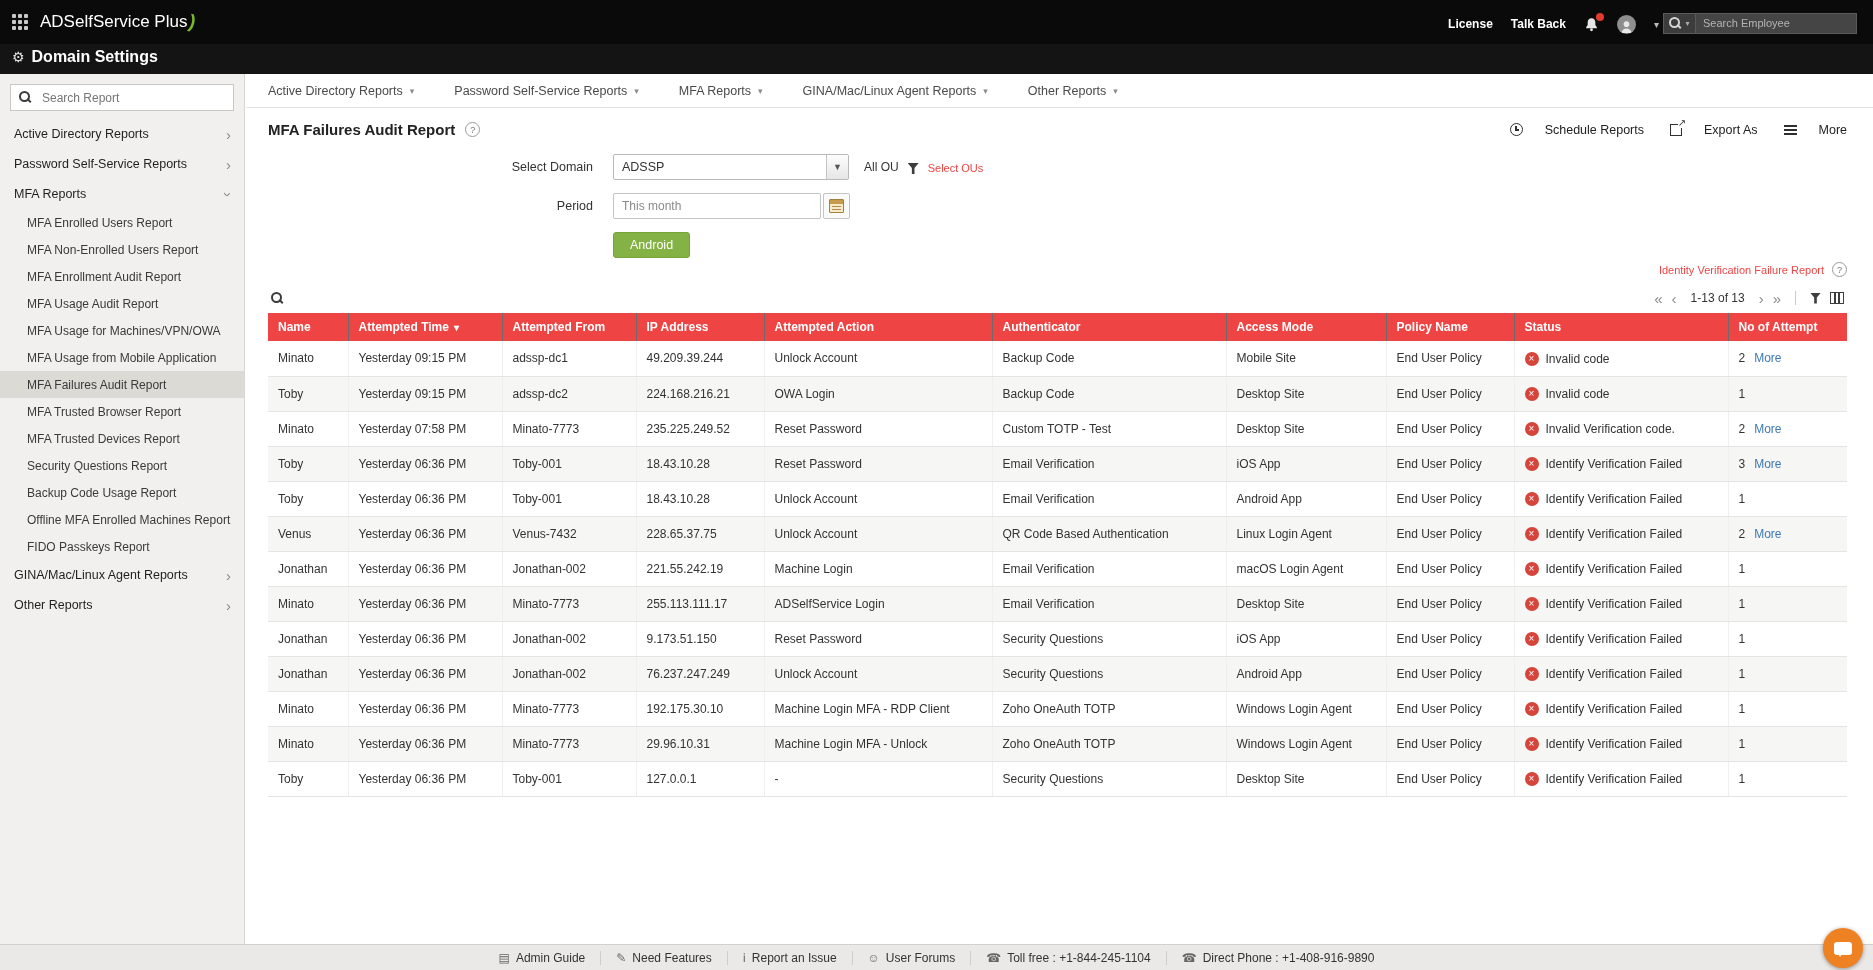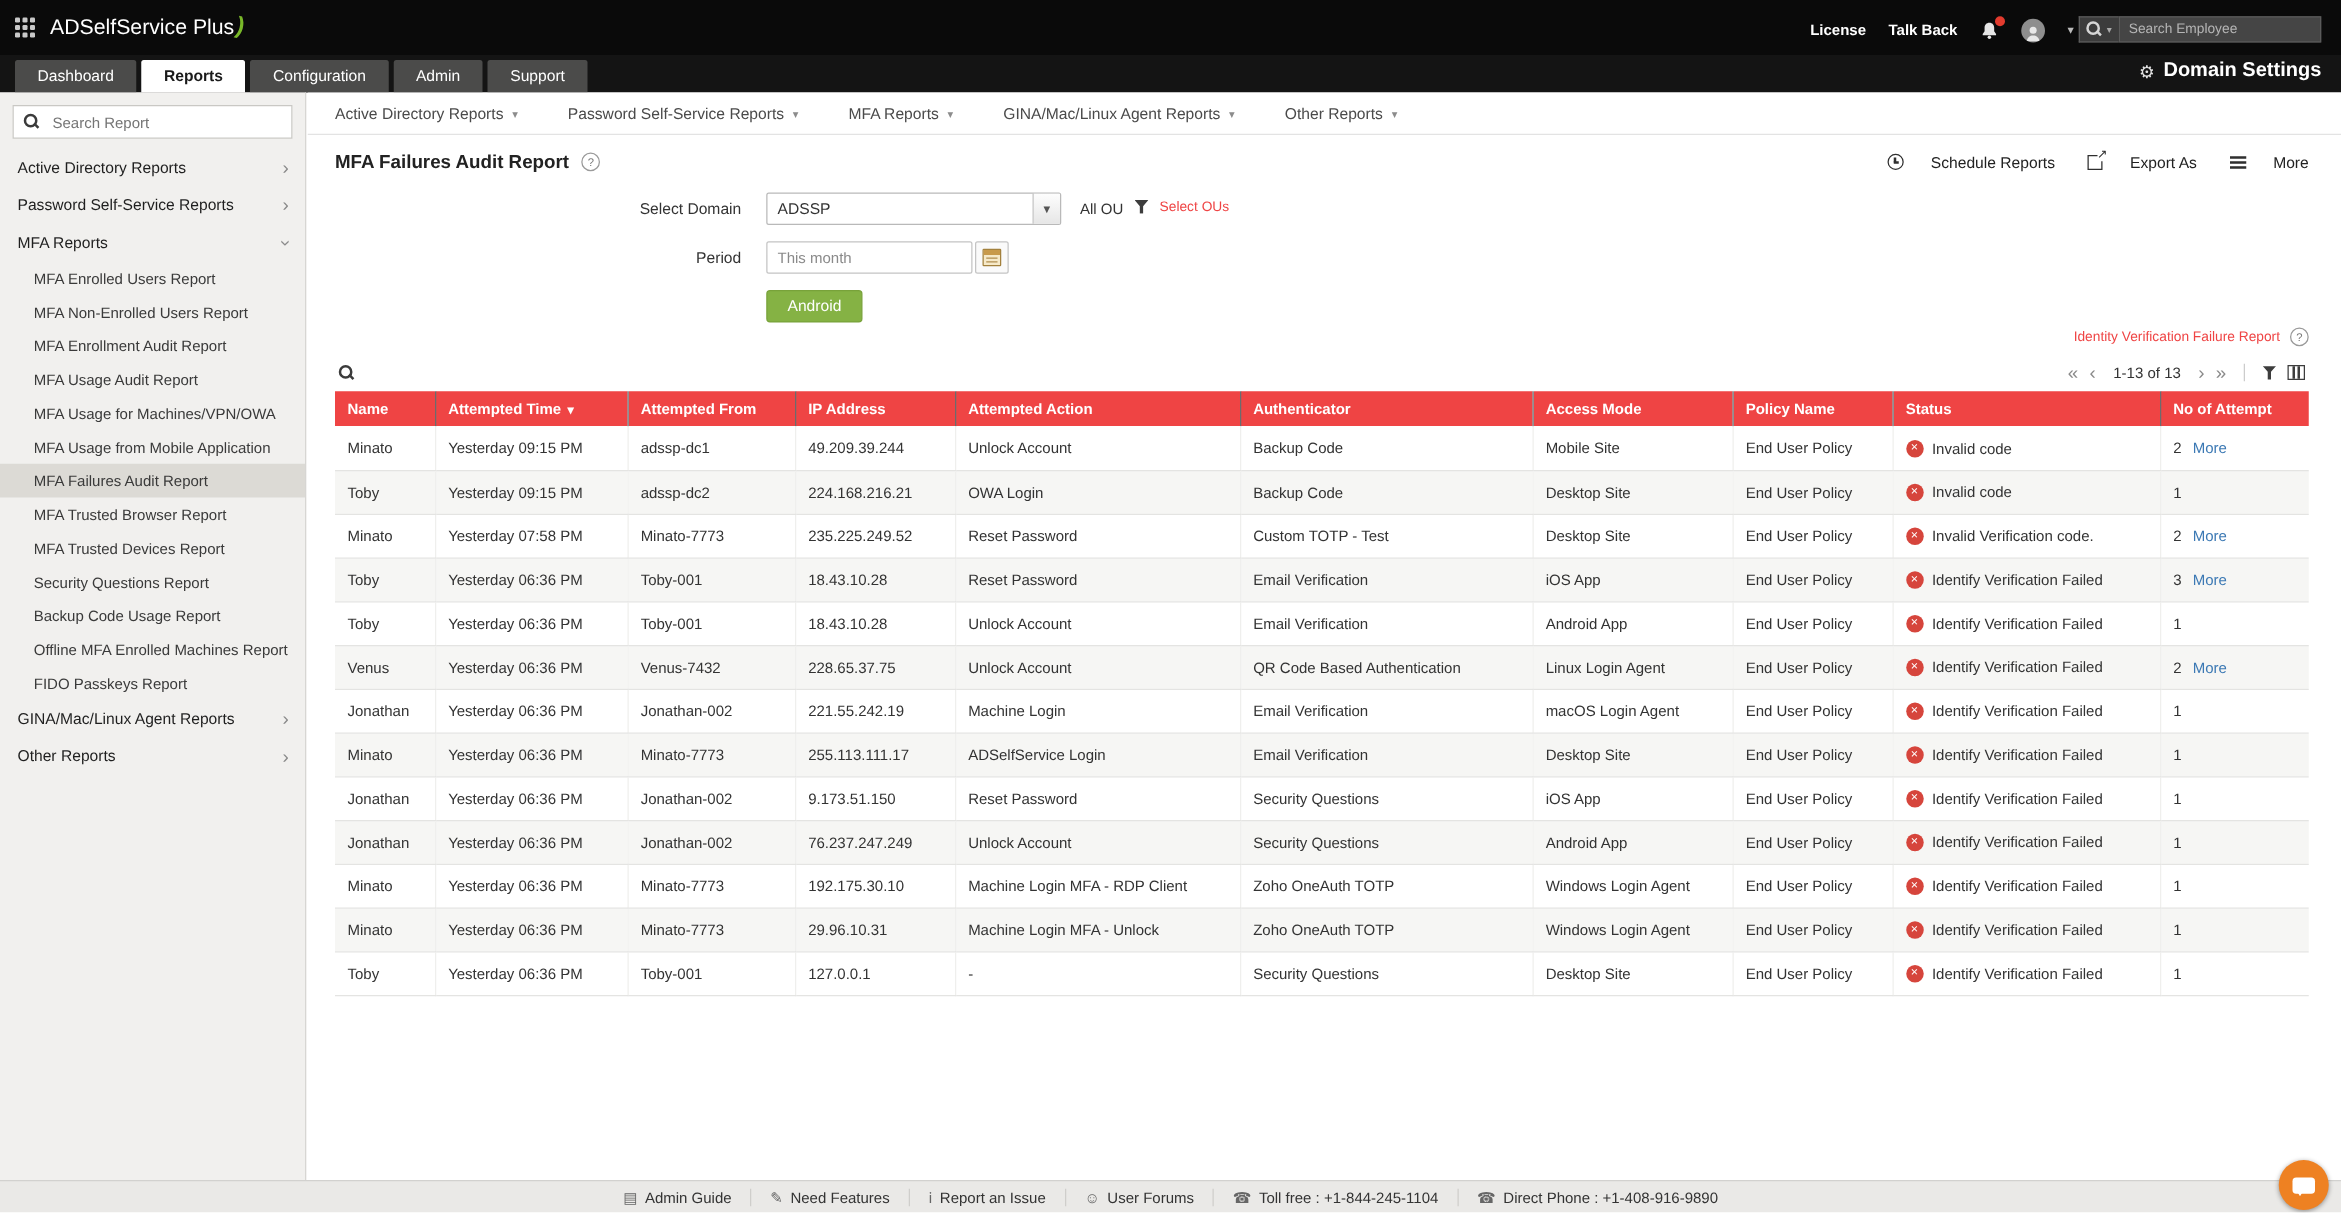--- a/index.html
+++ b/index.html
@@ -72,25 +72,25 @@
   .more-ico{width:13px;height:11px;position:relative;flex:none;}
   .more-ico::before{content:"";position:absolute;left:0;top:1px;width:13px;height:1.5px;background:#2f2f2f;box-shadow:0 4px 0 #2f2f2f,0 8px 0 #2f2f2f;}
 
   
   .form{margin-top:16px;}
   .form-row{display:flex;align-items:center;margin-bottom:13px;}
   .form-label{width:347px;text-align:right;margin-right:20px;font-size:12.5px;color:#333;}
   .select{width:236px;height:26px;border:1px solid #b9b9b9;display:flex;align-items:center;justify-content:space-between;background:#fff;cursor:pointer;border-radius:2px;}
   .select .val{padding:0 8px;font-size:12.5px;color:#333;}
   .select .dd{width:22px;height:100%;border-left:1px solid #c4c4c4;background:linear-gradient(#fdfdfd,#e6e6e6);display:flex;align-items:center;justify-content:center;color:#555;font-size:9px;}
-  .ou-zone{display:flex;align-items:flex-start;gap:9px;margin-left:15px;}
+  .ou-zone{display:flex;align-items:flex-end;gap:9px;margin-left:15px;}
   .funnel{width:11px;height:11px;background:#3d3d3d;clip-path:polygon(0 0,100% 0,62% 45%,62% 100%,38% 100%,38% 45%);flex:none;}
   .link{color:#ef4444;cursor:pointer;font-size:11px;text-decoration:none;}
   .period-box{display:flex;align-items:center;}
-  .period-box input{width:165px;height:26px;border:1px solid #c4c4c4;padding:12px 8px;font-size:12px;color:#8a8a8a;outline:none;border-radius:2px;}
+  .period-box input{width:208px;height:26px;border:1px solid #c4c4c4;padding:12px 8px;font-size:12px;color:#8a8a8a;outline:none;border-radius:2px;}
   .cal-btn{width:27px;height:26px;margin-left:2px;border:1px solid #c4c4c4;background:#fafafa;display:flex;align-items:center;justify-content:center;cursor:pointer;border-radius:2px;}
   .cal{width:15px;height:14px;border:1px solid #a3813d;background:#f6e9c8;position:relative;border-radius:1px;}
   .cal::before{content:"";position:absolute;left:0;top:0;width:100%;height:4px;background:#c89a4b;}
   .cal::after{content:"";position:absolute;left:2px;top:6px;width:9px;height:1px;background:#b08d4f;box-shadow:0 3px 0 #b08d4f;}
   .generate-row{margin-bottom:4px;}
   .generate{margin-left:367px;display:inline-block;background:#85b244;border:1px solid #78a23a;color:#fff;font-size:12.5px;padding:5px 16px;border-radius:3px;cursor:pointer;}
   .identity-row{display:flex;justify-content:flex-end;align-items:center;gap:8px;padding-right:26px;}
 
   
   .table-wrap{margin:6px 26px 0 22px;}
@@ -175,27 +175,20 @@
       <span class="emp-left">
         <span class="s-ico light"></span>
         <span class="mini-caret">▾</span>
       </span>
       <input placeholder="Search Employee" style="">
     </div>
   </div>
 </div>
 
 <div class="navrow">
-  <div class="tabs">
-      <div class="tab">Dashboard</div>
-      <div class="tab active">Reports</div>
-      <div class="tab">Configuration</div>
-      <div class="tab">Admin</div>
-      <div class="tab">Support</div>
-    </div>
   <div class="nav-right">
     <span class="gear">⚙</span>
     <span class="domain-settings">Domain Settings</span>
   </div>
 </div>
 
 <div class="sidebar">
   <div class="side-search">
     <span class="s-ico"></span>
     <input placeholder="Search Report" style="">

